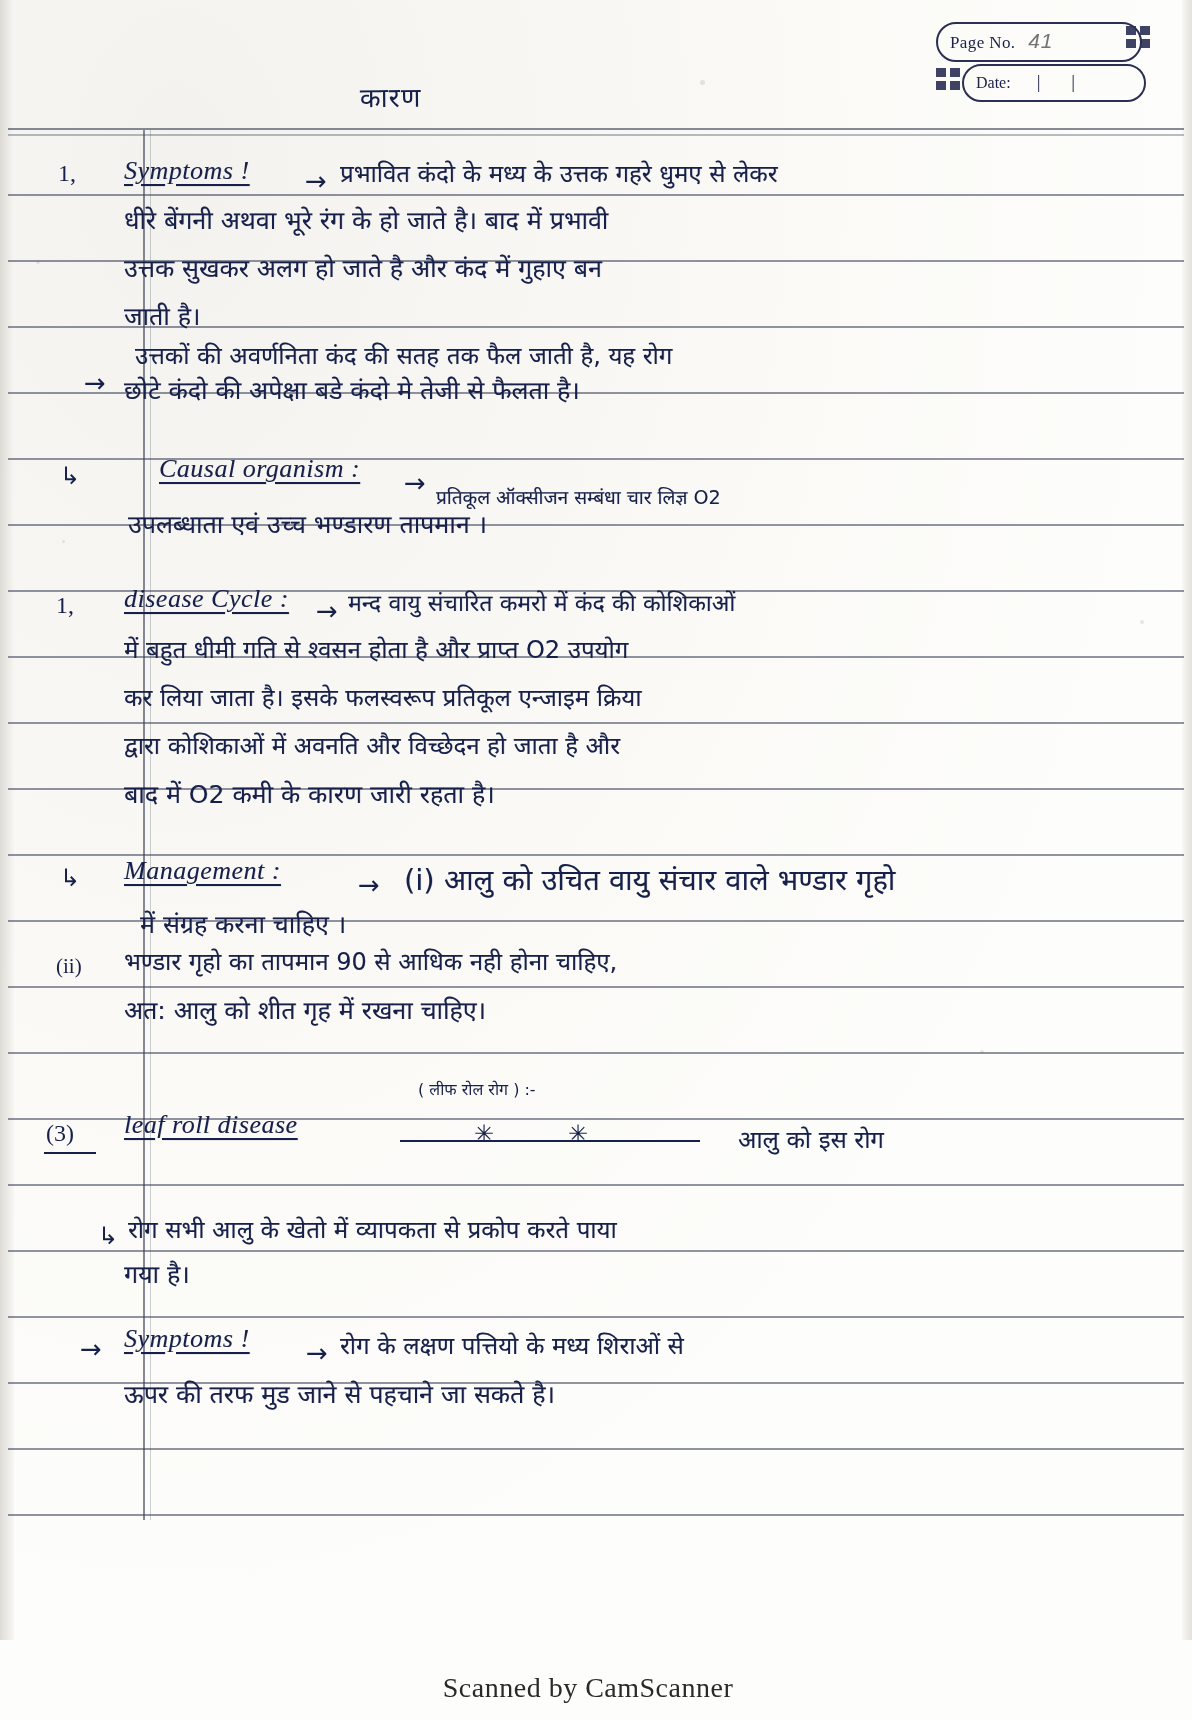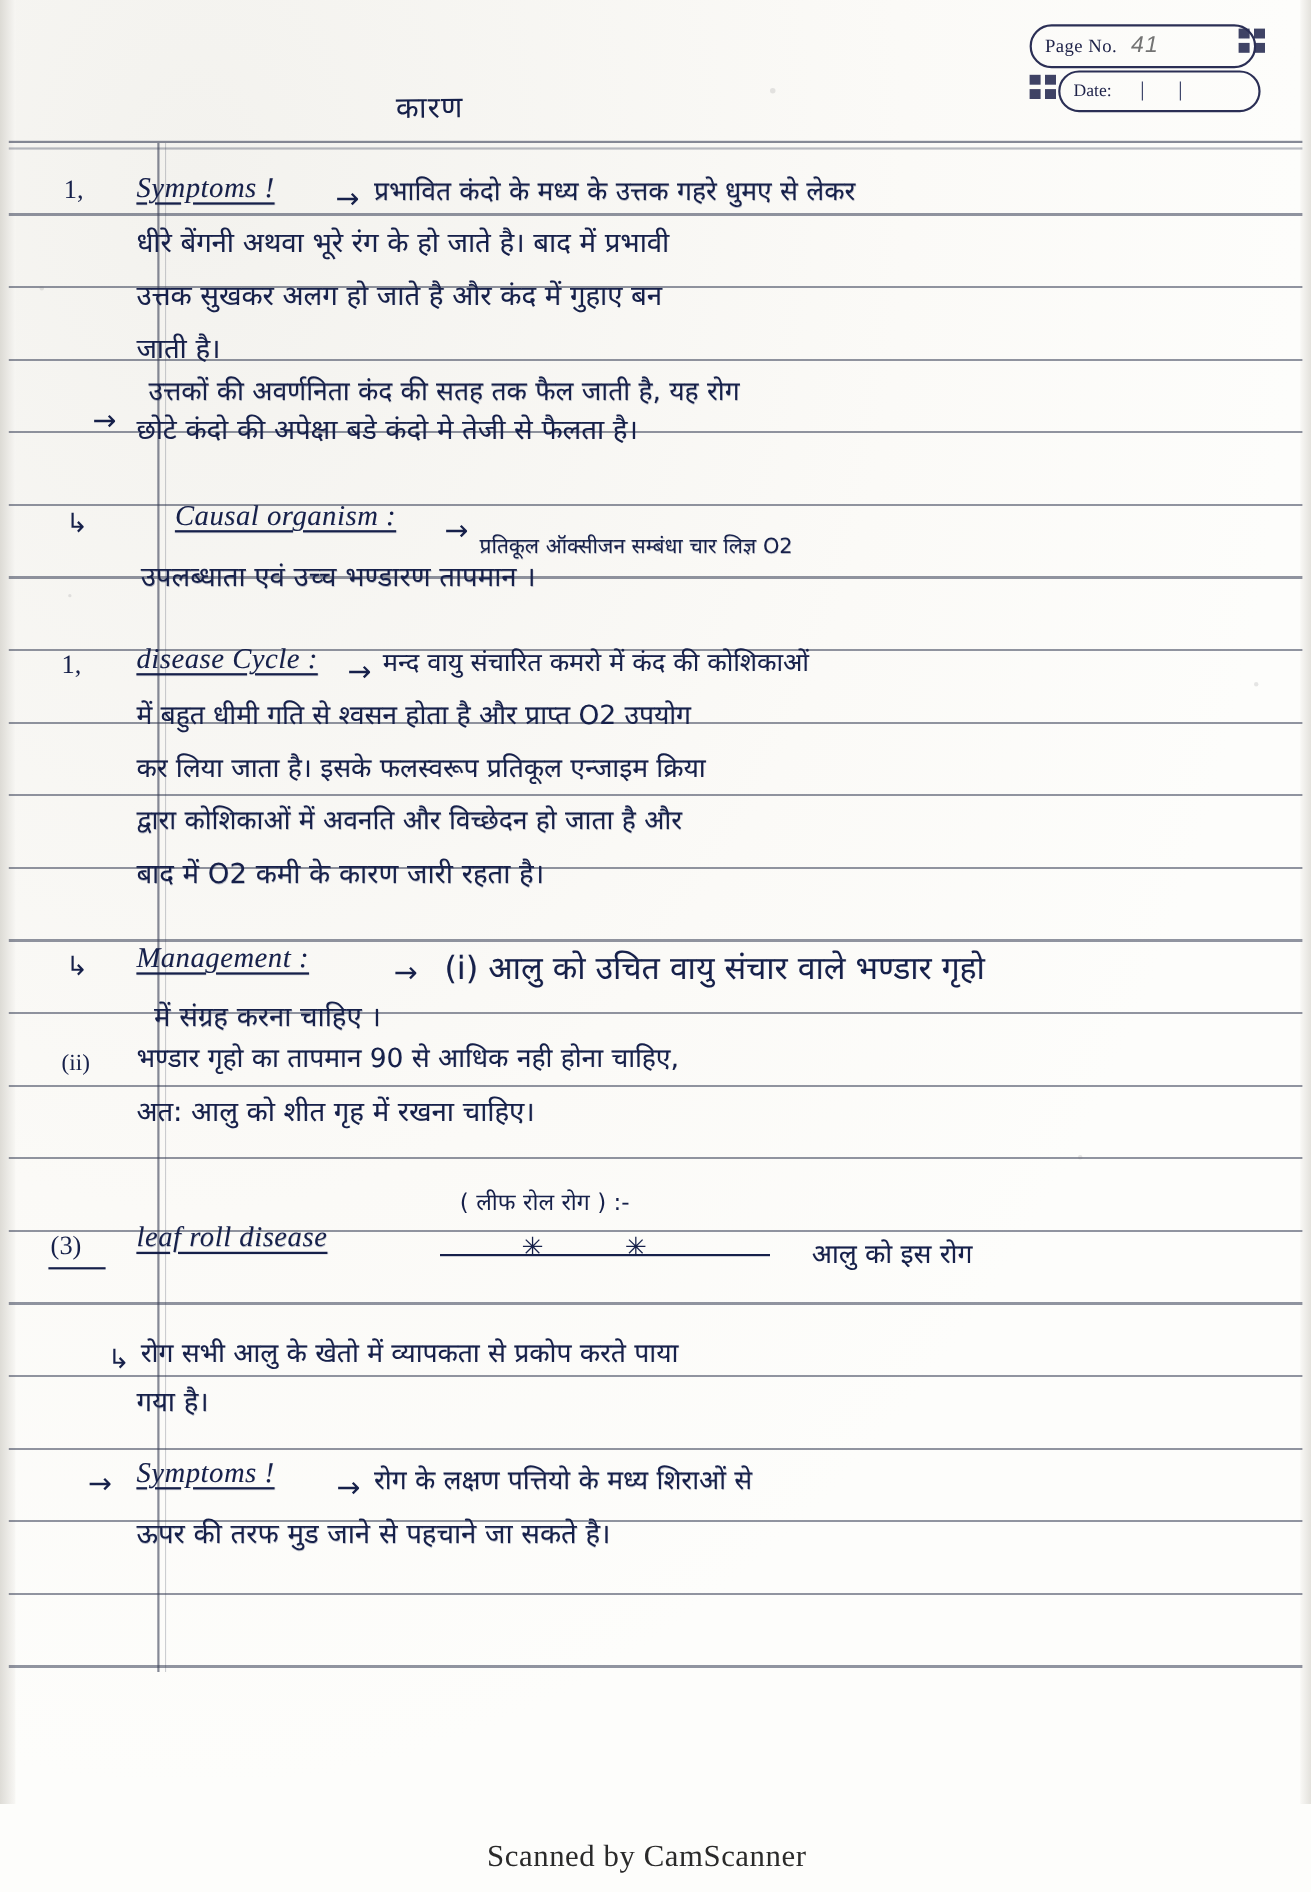--- a/index.html
+++ b/index.html
@@ -183,21 +183,21 @@
   }
   .arrow {
     position: absolute;
     color: #16204a;
     font-size: 26px;
     font-family: "DejaVu Sans", sans-serif;
   }
   .center-head {
     position: absolute;
     font-family: "DejaVu Sans", sans-serif;
-    font-size: 21px;
+    font-size: 16px;
     color: #16204a;
   }
   .strike {
     position: absolute;
     height: 2px;
     background: #16204a;
   }
   .footer {
     position: absolute;
     left: 0;

